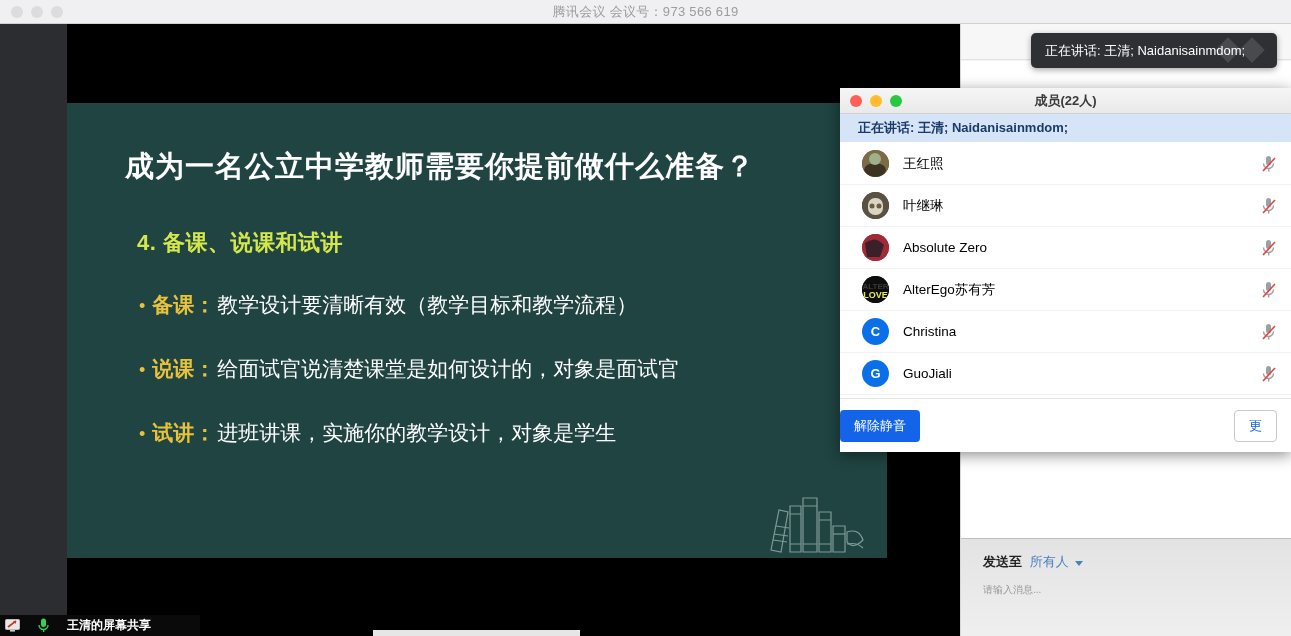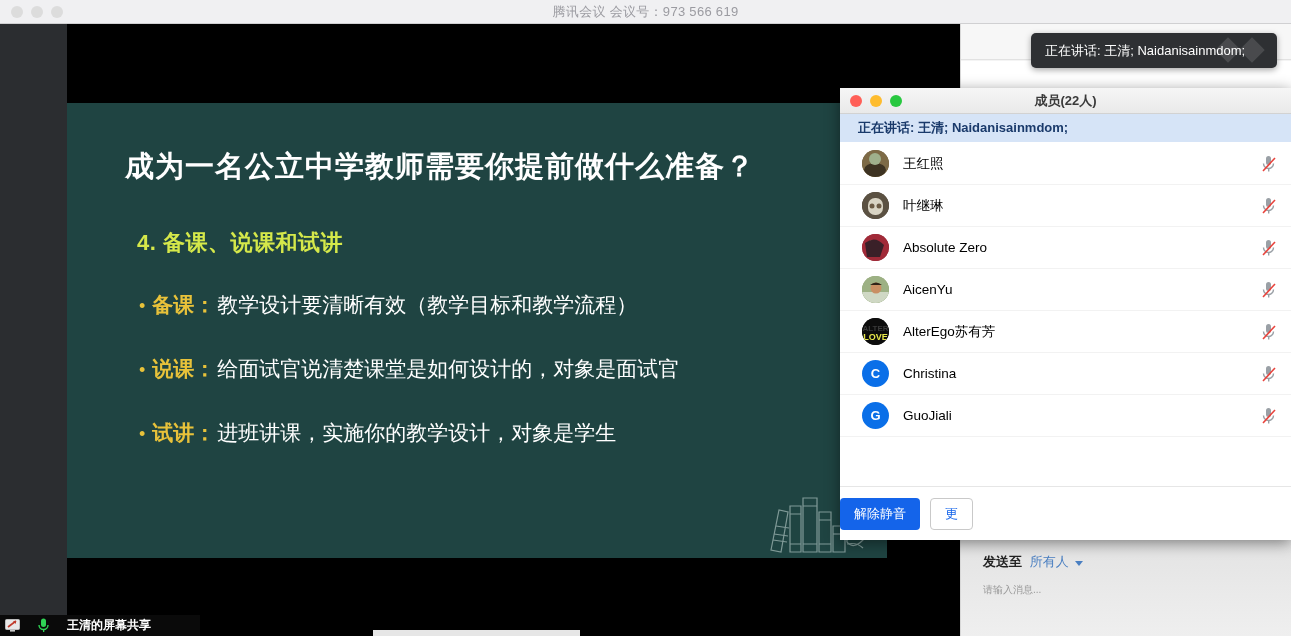--- a/index.html
+++ b/index.html
@@ -134,21 +134,21 @@
     box-shadow: 0 2px 6px rgba(0,0,0,.35);
     overflow: hidden;
   }
   .tooltip .diamonds {
     position: absolute; right: -6px; top: 2px; width: 70px; height: 32px;
     opacity: .13;
   }
 
   
   .pwin {
-    position: absolute; left: 840px; top: 88px; width: 451px; height: 452px;
+    position: absolute; left: 840px; top: 88px; width: 451px; height: 364px;
     background: #ffffff;
     box-shadow: 0 3px 14px rgba(0,0,0,.45);
     overflow: hidden;
   }
   .pwin-title {
     position: relative; height: 26px;
     background: linear-gradient(#f6f6f6,#e9e9e9);
     border-bottom: 1px solid #d2d2d2;
     display: flex; align-items: center;
   }
@@ -181,21 +181,21 @@
     display: flex; align-items: center; justify-content: center;
     color: #fff; font-size: 13px; font-weight: bold;
     overflow: hidden; position: relative;
   }
   .pname { font-size: 13.5px; color: #000000; flex: 1; }
   .mic-muted { width: 16px; height: 18px; flex: 0 0 16px; }
 
   .pwin-footer {
     position: absolute; left: 0; bottom: 0; width: 451px; height: 54px;
     background: #ffffff; border-top: 1px solid #e6e6e6;
-    display: flex; align-items: center; justify-content: flex-start;
+    display: flex; align-items: center; justify-content: space-between;
     gap: 10px; padding-right: 14px;
   }
   .btn-primary {
     background: #1464ea; color: #fff; font-size: 13px;
     border: none; border-radius: 4px; padding: 7px 14px; cursor: pointer;
   }
   .btn-secondary {
     background: #fff; color: #1464ea; font-size: 13px;
     border: 1px solid #c9c9c9; border-radius: 4px; padding: 6px 14px; cursor: pointer;
     white-space: nowrap;
@@ -368,37 +368,20 @@
         </div>
         <div class="pname">Absolute Zero</div>
         <svg class="mic-muted" viewBox="0 0 16 18">
           <rect x="5" y="1" width="5" height="9" rx="2.5" fill="#9aa0a6"></rect>
           <path d="M2.5 8.5 a5 5 0 0 0 10 0" fill="none" stroke="#9aa0a6" stroke-width="1.4"></path>
           <rect x="7" y="13" width="1.4" height="3.5" fill="#9aa0a6"></rect>
           <path d="M2 16 L14 3" stroke="#e8433c" stroke-width="1.6"></path>
         </svg>
       </div>
 
-      <div class="prow">
-        <div class="avatar" style="background:#8aa06f">
-          <svg viewBox="0 0 27 27" width="27" height="27">
-              <rect width="27" height="27" fill="#9db184"></rect>
-              <rect y="16" width="27" height="11" fill="#cfd8c4"></rect>
-              <circle cx="14" cy="12" r="5.5" fill="#c98f63"></circle>
-              <path d="M8 9 q6 -5 12 0" fill="#2f2318"></path>
-            </svg>
-        </div>
-        <div class="pname">AicenYu</div>
-        <svg class="mic-muted" viewBox="0 0 16 18">
-          <rect x="5" y="1" width="5" height="9" rx="2.5" fill="#9aa0a6"></rect>
-          <path d="M2.5 8.5 a5 5 0 0 0 10 0" fill="none" stroke="#9aa0a6" stroke-width="1.4"></path>
-          <rect x="7" y="13" width="1.4" height="3.5" fill="#9aa0a6"></rect>
-          <path d="M2 16 L14 3" stroke="#e8433c" stroke-width="1.6"></path>
-        </svg>
-      </div>
 
       <div class="prow">
         <div class="avatar" style="background:#111111">
           <svg viewBox="0 0 27 27" width="27" height="27">
               <rect width="27" height="27" fill="#0d0d0d"></rect>
               <text x="13.5" y="13" fill="#3a3a3a" font-size="8" font-family="Liberation Sans, sans-serif" text-anchor="middle">ALTER</text>
               <text x="13.5" y="22" fill="#e8e84a" font-size="9" font-weight="bold" font-family="Liberation Sans, sans-serif" text-anchor="middle">LOVE</text>
             </svg>
         </div>
         <div class="pname">AlterEgo苏有芳</div>

